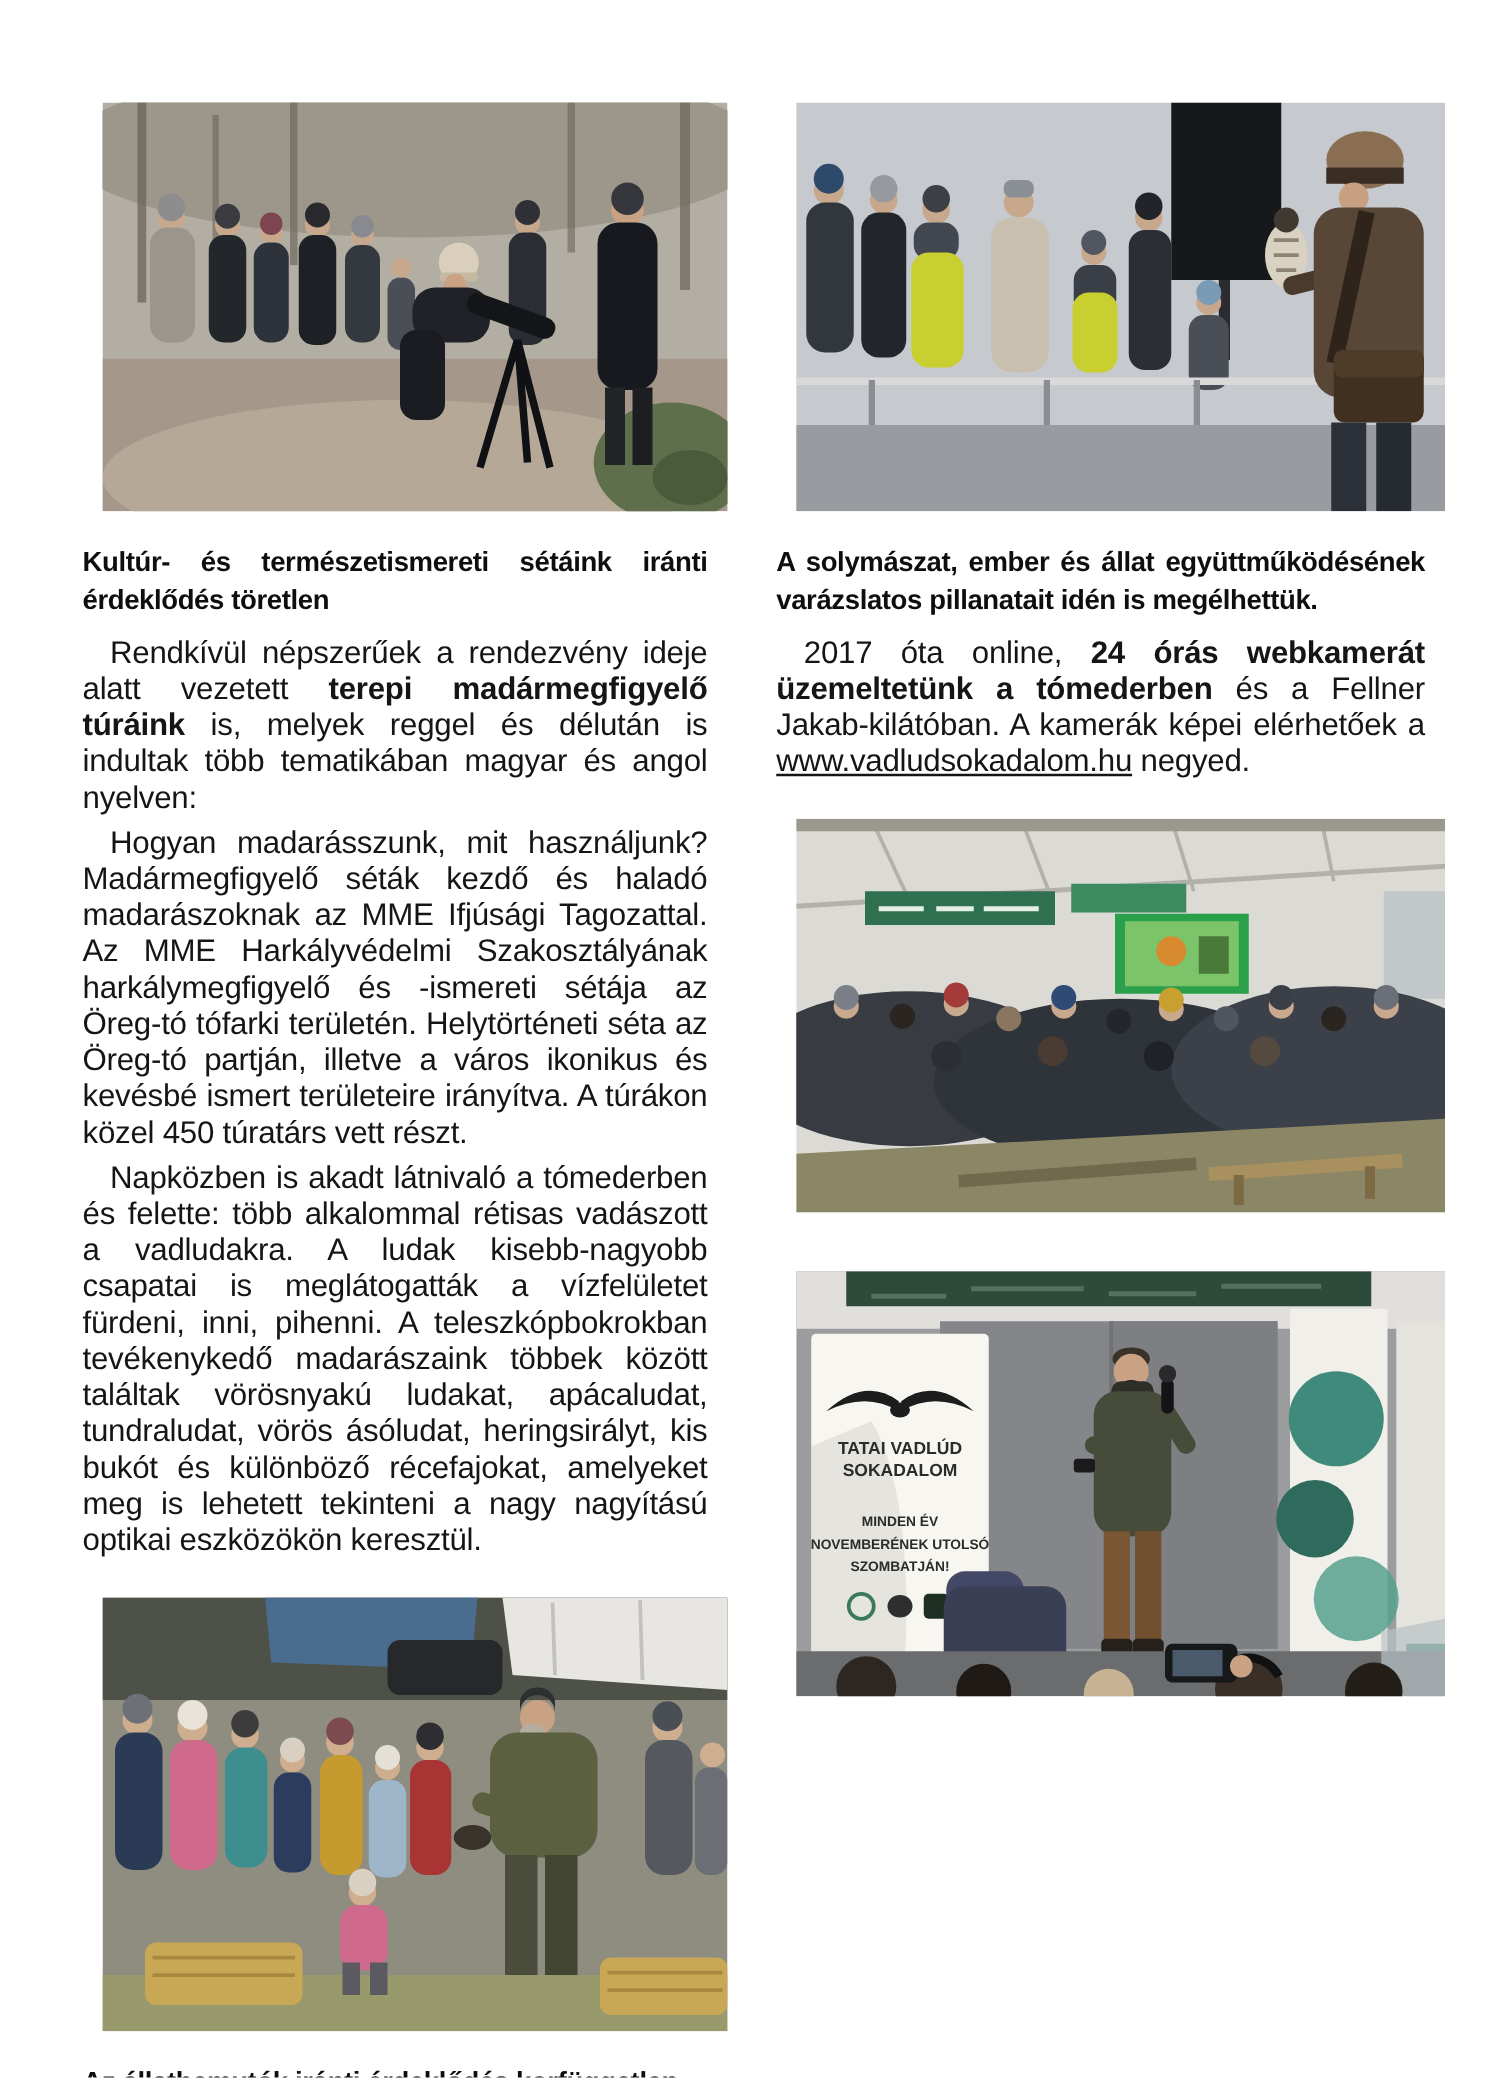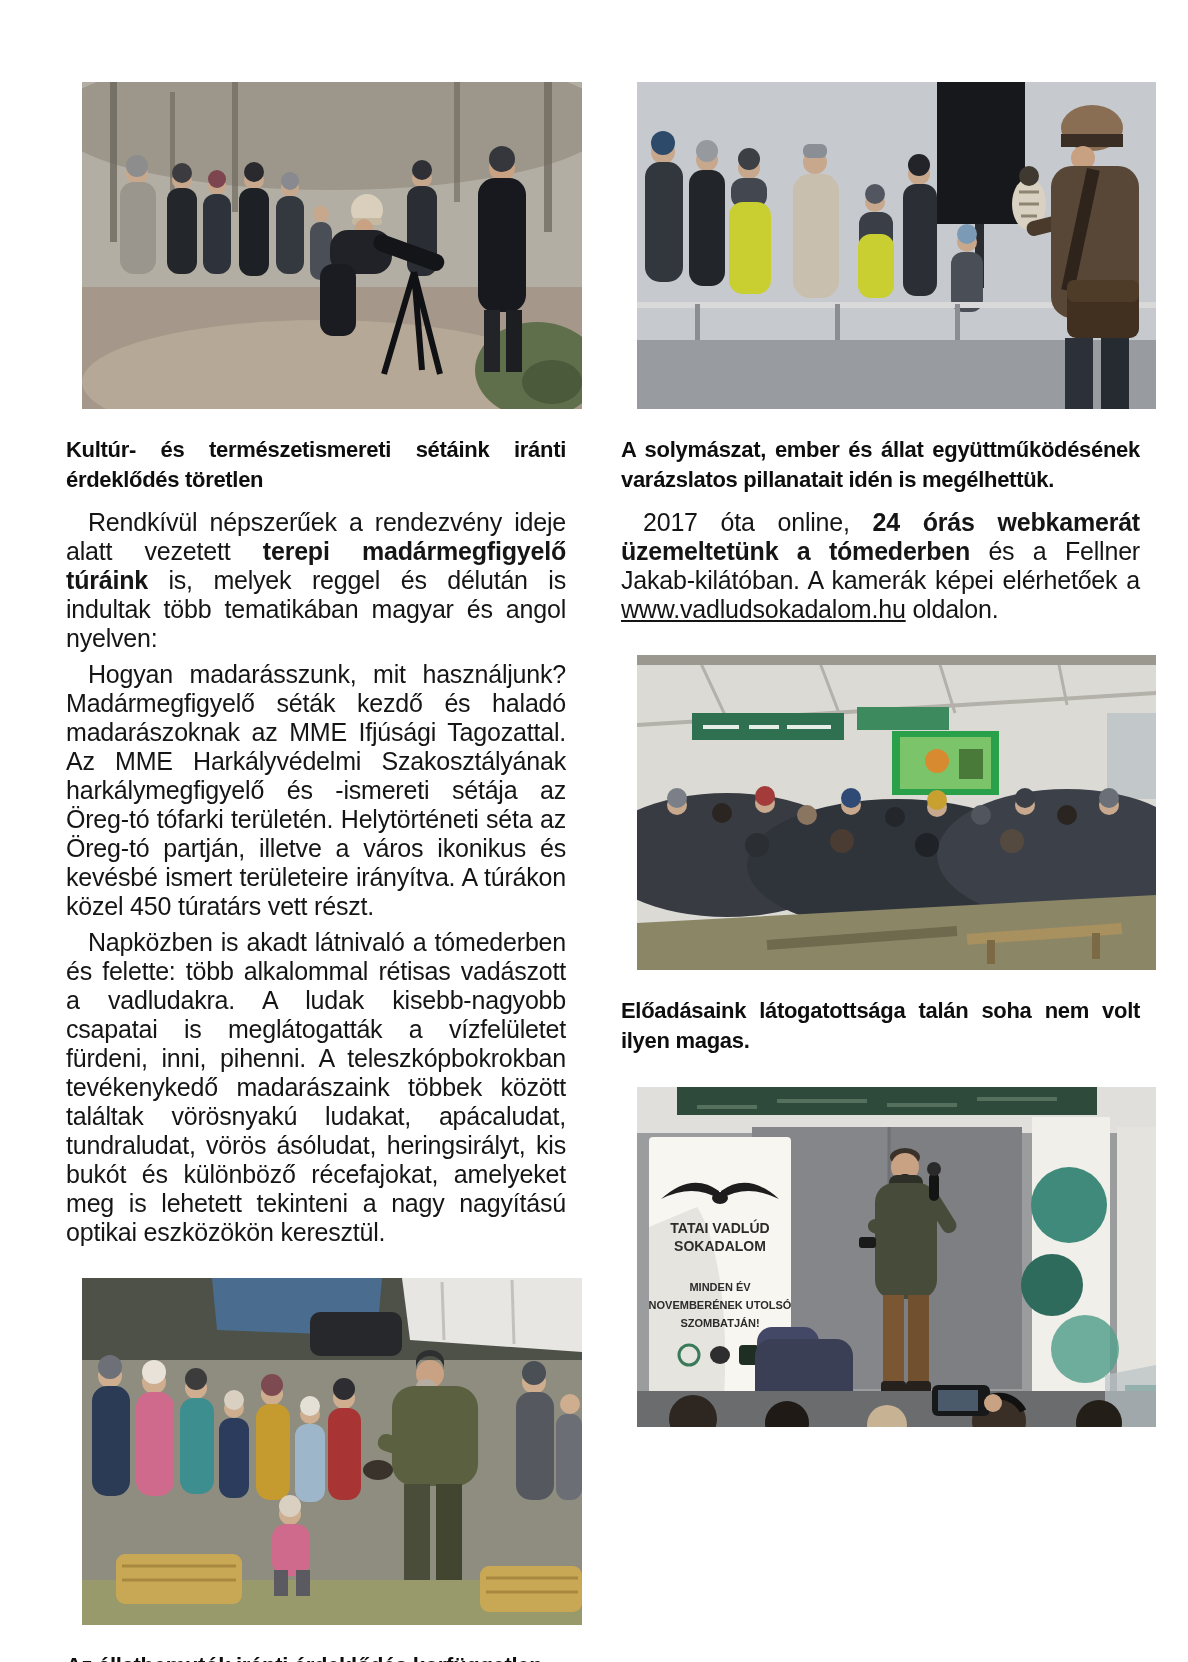--- a/index.html
+++ b/index.html
@@ -229,21 +229,21 @@
           </g>
         <rect x="430" y="198" width="72" height="58" rx="9" fill="#41301f"></rect>
         <rect x="430" y="198" width="72" height="22" rx="7" fill="#4f3c28"></rect>
         <rect x="428" y="256" width="28" height="71" fill="#2c3038"></rect>
         <rect x="464" y="256" width="28" height="71" fill="#262a31"></rect>
       </svg>
     </figure>
 
     <h3 class="caption">A solymászat, ember és állat együttműködésének varázslatos pillanatait idén is megélhettük.</h3>
 
-    <p class="body"><span>2017 óta online, </span><strong>24 órás webkamerát üzemeltetünk a tómederben</strong><span> és a Fellner Jakab-kilátóban. A kamerák képei elérhetőek a </span><a class="inline-link">www.vadludsokadalom.hu</a><span> oldalon.</span></p>
+    <p class="body"><span>2017 óta online, </span><strong>24 órás webkamerát üzemeltetünk a tómederben</strong><span> és a Fellner Jakab-kilátóban. A kamerák képei elérhetőek a </span><a class="inline-link">www.vadludsokadalom.hu</a><span> negyed.</span></p>
 
     <figure class="photo2">
       <svg width="519" height="315" viewBox="0 0 519 315">
         <rect width="519" height="315" fill="#dbdad5"></rect>
         <path d="M0,70 L519,38" stroke="#b3b1aa" stroke-width="4" fill="none"></path>
         <path d="M60,0 L95,75 M180,0 L205,66 M300,0 L318,58 M420,0 L430,50" stroke="#b3b1aa" stroke-width="3" fill="none"></path>
         <rect x="0" y="0" width="519" height="10" fill="#9a988f"></rect>
         <rect x="55" y="58" width="152" height="27" fill="#2f7050"></rect>
         <path d="M66,72 h36 M112,72 h30 M150,72 h44" stroke="#e5efe8" stroke-width="4"></path>
         <rect x="220" y="52" width="92" height="23" fill="#3d8a5f"></rect>
@@ -282,21 +282,20 @@
         <path d="M0,268 L519,240 L519,315 L0,315 Z" fill="#8b8766"></path>
         <path d="M130,290 L320,276" stroke="#6f6a4d" stroke-width="10"></path>
         <g transform="rotate(-4 400 280)">
             <rect x="330" y="274" width="155" height="11" fill="#a9905f"></rect>
           </g>
         <rect x="350" y="285" width="8" height="24" fill="#7c6a45"></rect>
         <rect x="455" y="278" width="8" height="26" fill="#7c6a45"></rect>
       </svg>
     </figure>
 
-    <h3 class="caption">Előadásaink látogatottsága talán soha nem volt ilyen magas.</h3>
 
 
     <figure class="photo2">
       <svg width="519" height="340" viewBox="0 0 519 340">
         <rect width="519" height="340" fill="#9a9c9e"></rect>
         <rect width="519" height="46" fill="#e0dfdb"></rect>
         <rect x="40" y="0" width="420" height="28" fill="#2e4a3a"></rect>
         <path d="M60,20 h60 M140,14 h90 M250,18 h70 M340,12 h80" stroke="#55705c" stroke-width="4"></path>
 
         <rect x="115" y="40" width="270" height="262" fill="#84868a"></rect>

